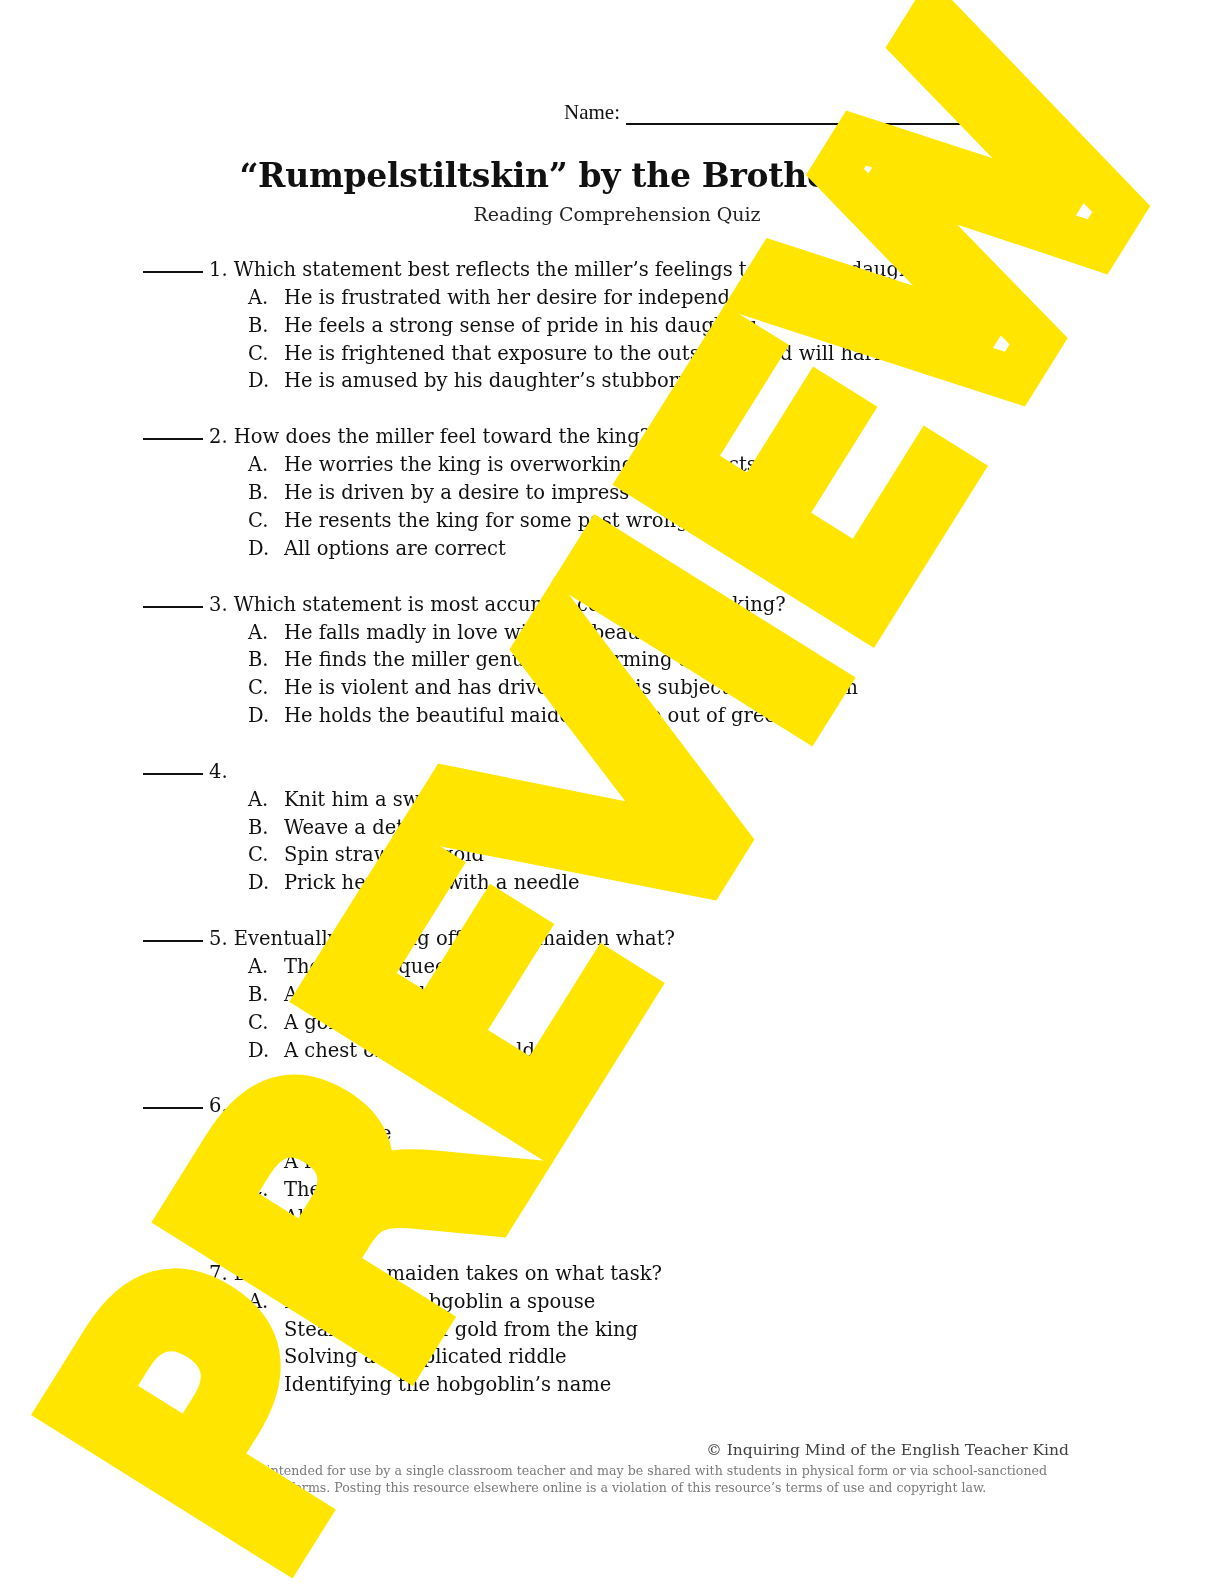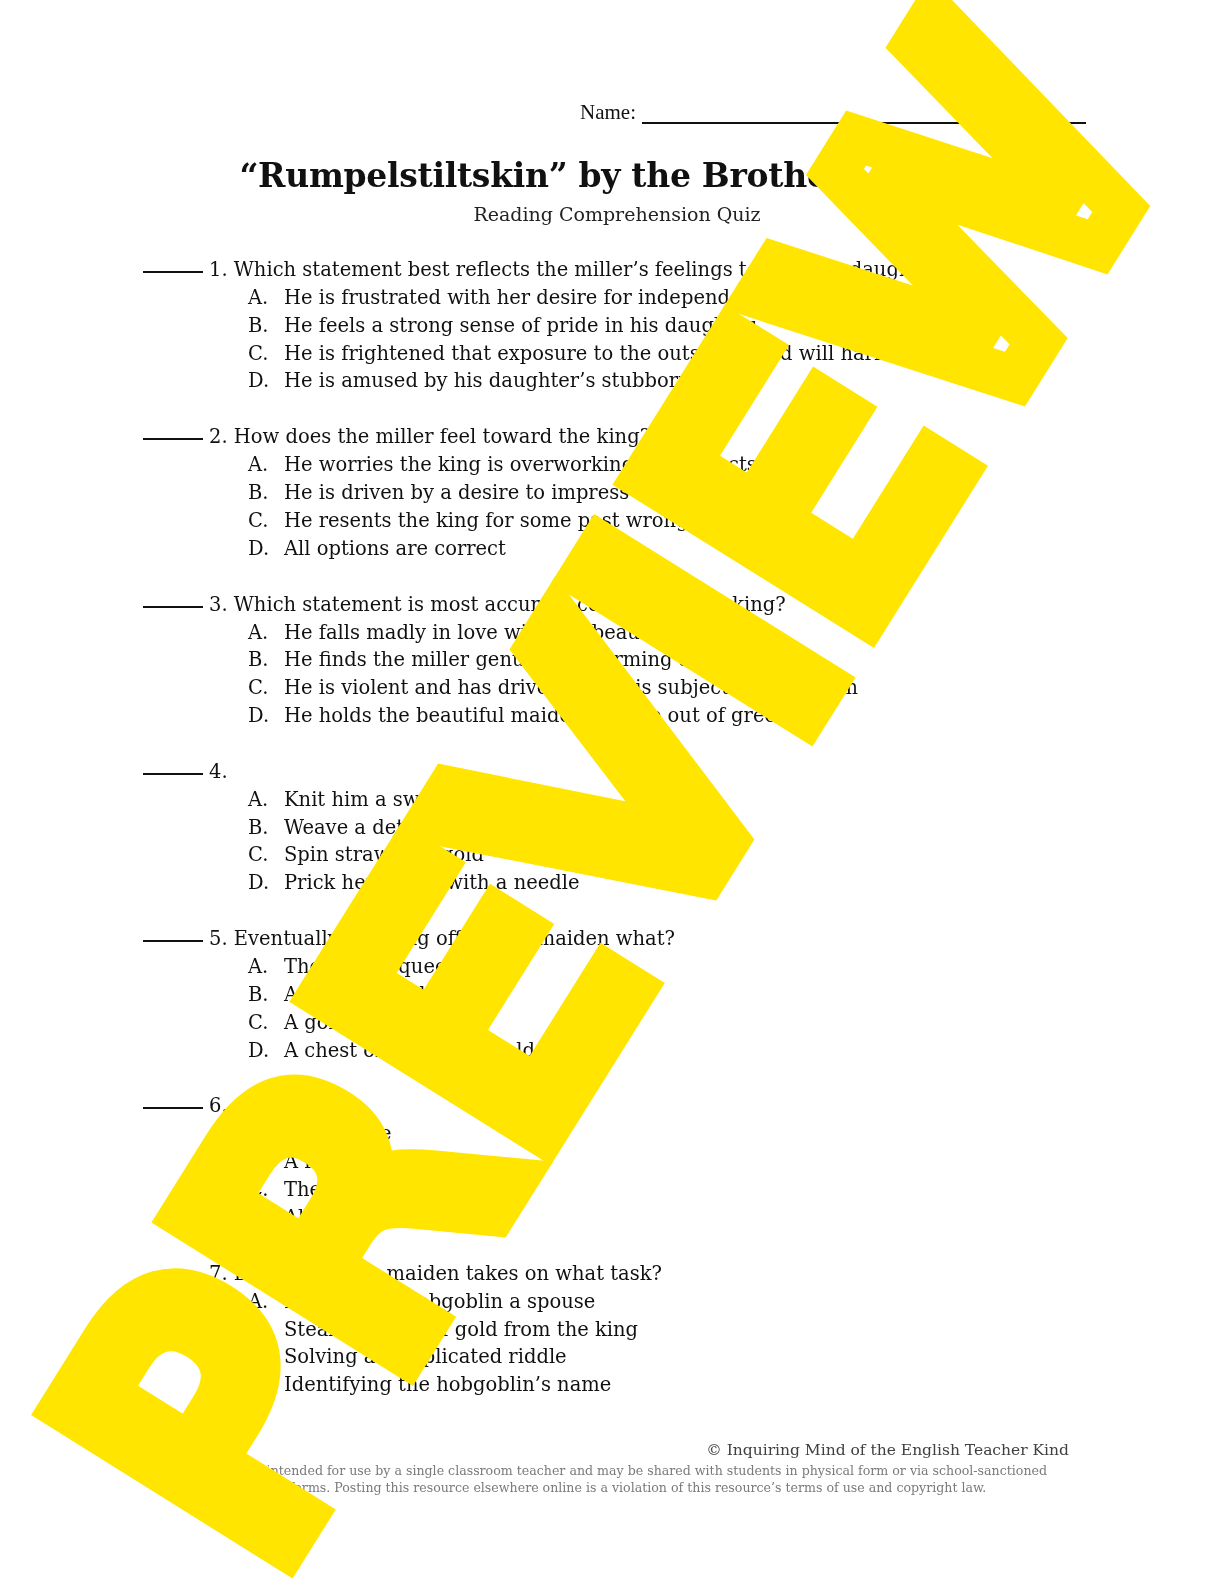--- a/index.html
+++ b/index.html
@@ -4,21 +4,21 @@
 <style>
   html, body { margin: 0; padding: 0; background: #ffffff; }
   body {
     width: 1224px; height: 1584px; position: relative; overflow: hidden;
     font-family: "DejaVu Serif", "Liberation Serif", serif; color: #111;
   }
   .page { position: absolute; inset: 0; }
   .name-row {
     position: absolute; top: 100px; left: 564px; width: 506px;
     font-family: "Liberation Serif", serif; font-size: 21px; color: #111;
-    display: flex; align-items: flex-start; margin-left: 16px;
+    display: flex; align-items: flex-end;
   }
   .name-line { flex: 1; border-bottom: 2px solid #111; margin-left: 6px; height: 22px; }
   .title {
     position: absolute; top: 156px; left: 13px; width: 1214px; text-align: center;
     font-family: "DejaVu Serif", serif; font-weight: bold; font-size: 33px; letter-spacing: -0.3px;
   }
   .subtitle {
     position: absolute; top: 203px; left: 0; width: 1214px; text-align: center;
     font-family: "DejaVu Serif", serif; font-size: 19px; color: #222; padding-left: 10px;
   }

